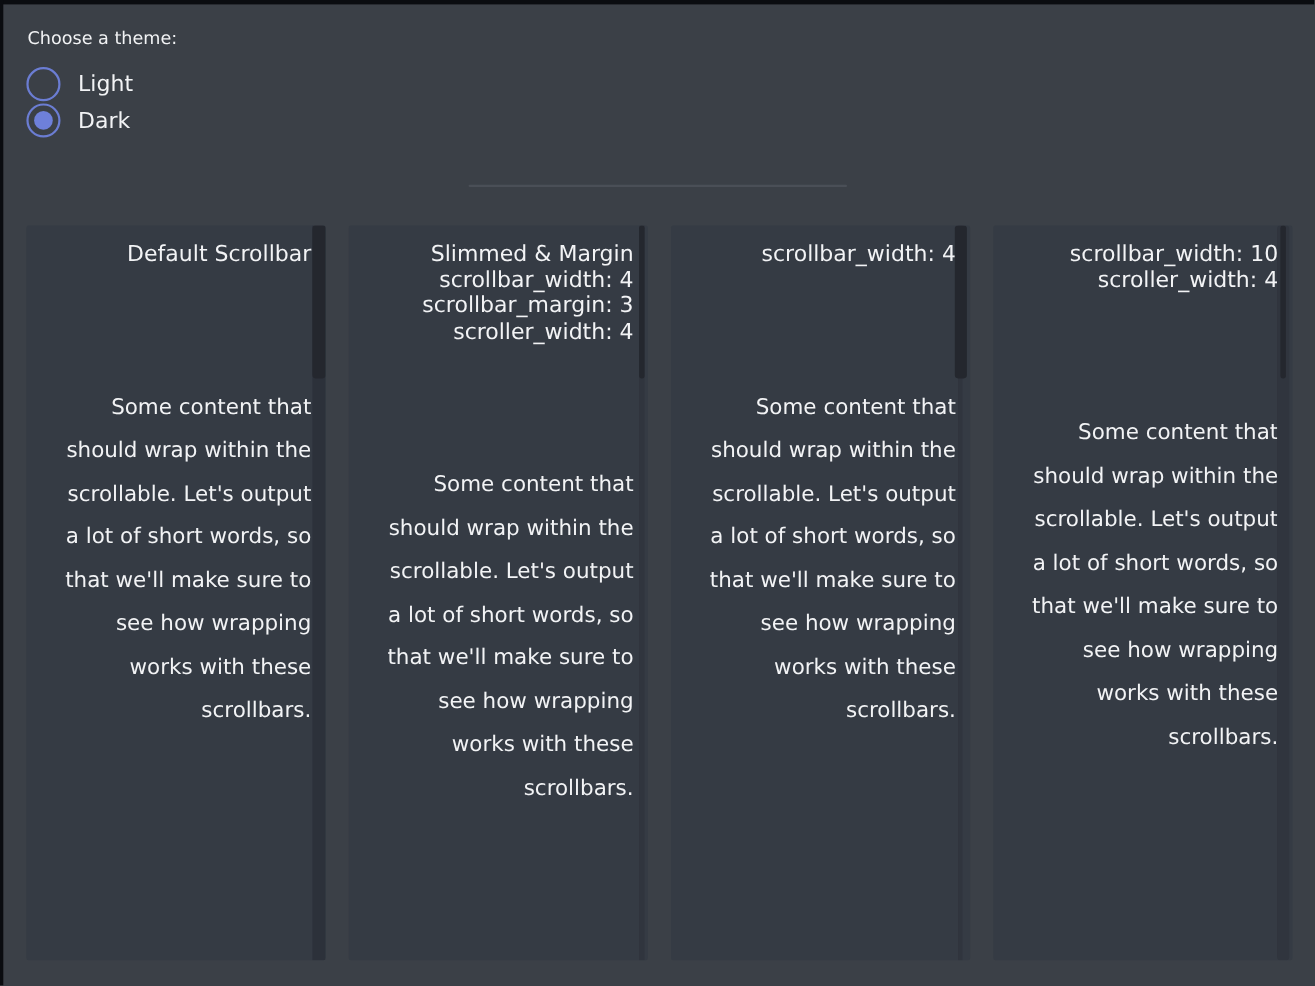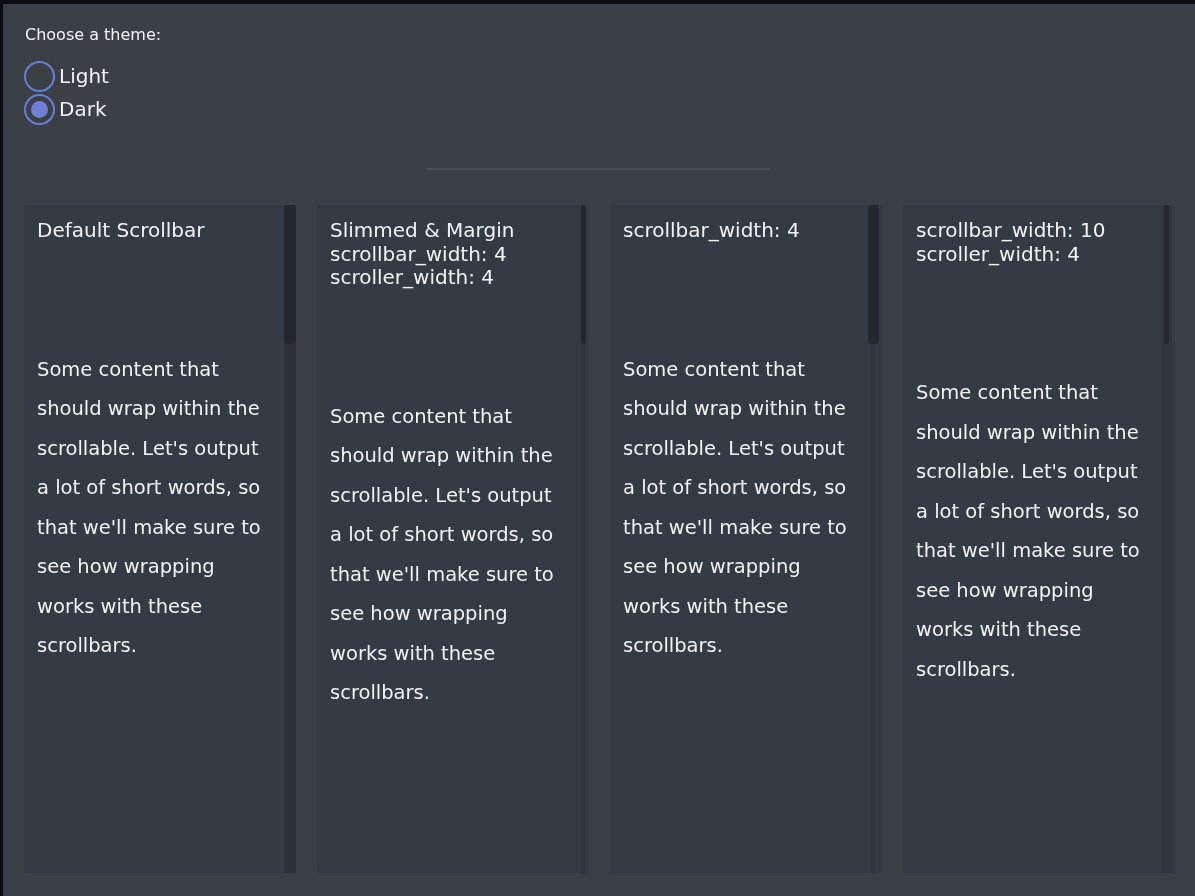--- a/index.html
+++ b/index.html
@@ -13,33 +13,33 @@
     position:relative;width:1195px;height:896px;overflow:hidden;
     background:var(--page-bg);
     font-family:"DejaVu Sans","Liberation Sans",sans-serif;
     color:var(--text);
   }
   .win-border-top{position:absolute;left:0;top:0;width:1195px;height:4px;background:var(--window-border);z-index:9;}
   .win-border-left{position:absolute;left:0;top:0;width:3px;height:896px;background:var(--window-border);z-index:9;}
 
   .theme-label{position:absolute;left:25px;top:23px;font-size:16px;line-height:24px;}
 
-  .radio-row{position:absolute;left:24px;display:flex;align-items:center;gap:4px;height:31px;cursor:pointer;}
+  .radio-row{position:absolute;left:24px;display:flex;align-items:center;gap:16px;height:31px;cursor:pointer;}
   .radio-row.light{top:61px;}
   .radio-row.dark{top:94px;}
   .radio-circle{
     width:31px;height:31px;border:2px solid var(--accent);border-radius:50%;
     display:flex;align-items:center;justify-content:center;flex:0 0 auto;
   }
   .radio-dot{width:17px;height:17px;border-radius:50%;background:var(--accent-dot);}
   .radio-label{font-size:20px;line-height:31px;}
 
   .divider{position:absolute;left:426px;top:168px;width:344px;height:2px;background:var(--divider);border-radius:1px;}
 
-  .panels{position:absolute;left:24px;top:205px;display:flex;gap:21px;}
+  .panels{position:absolute;left:24px;top:205px;display:flex;gap:21px;text-align:right;}
   .panel{
     position:relative;width:272px;height:668px;background:var(--panel-bg);
     border-radius:2px;overflow:hidden;padding:14px 13px 0 13px;
   }
   .panel-title,.config-line{font-size:20px;line-height:23.5px;white-space:nowrap;}
   .panel-body{margin-top:115px;}
   .body-line{font-size:19.5px;line-height:23.5px;white-space:nowrap;margin-top:16px;}
 
   .sb-track{position:absolute;top:0;bottom:0;}
   .sb-thumb{position:absolute;top:0;height:139px;background:var(--thumb);}
@@ -92,20 +92,21 @@
       <div class="body-line">works with these</div>
       <div class="body-line">scrollbars.</div>
     </div>
     <div class="sb-track"></div>
     <div class="sb-thumb"></div>
   </div>
 
   <div class="panel p2">
     <div class="panel-title">Slimmed &amp; Margin</div>
     <div class="config-line">scrollbar_width: 4</div>
+    <div class="config-line">scrollbar_margin: 3</div>
     <div class="config-line">scroller_width: 4</div>
     <div class="panel-body">
       <div class="body-line">Some content that</div>
       <div class="body-line">should wrap within the</div>
       <div class="body-line">scrollable. Let's output</div>
       <div class="body-line">a lot of short words, so</div>
       <div class="body-line">that we'll make sure to</div>
       <div class="body-line">see how wrapping</div>
       <div class="body-line">works with these</div>
       <div class="body-line">scrollbars.</div>

